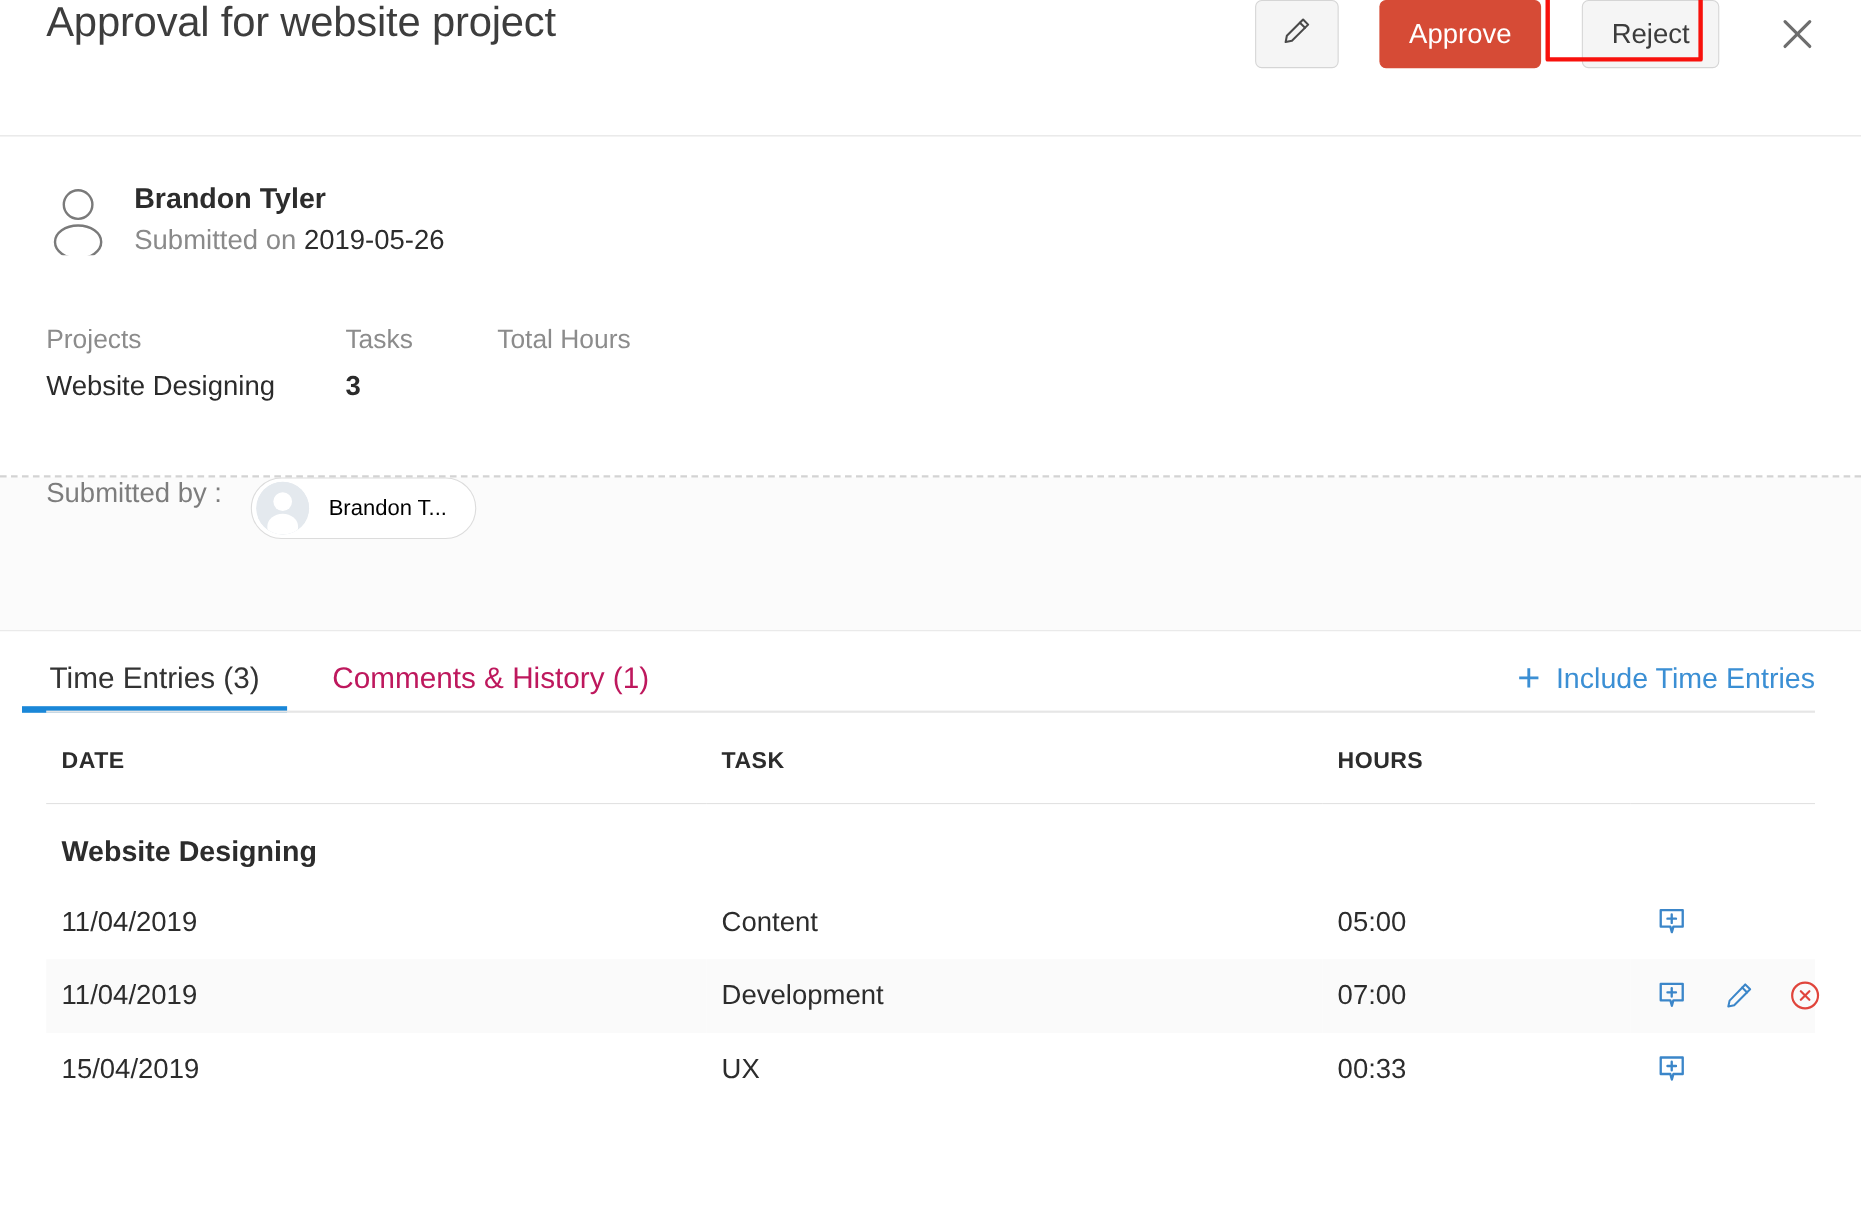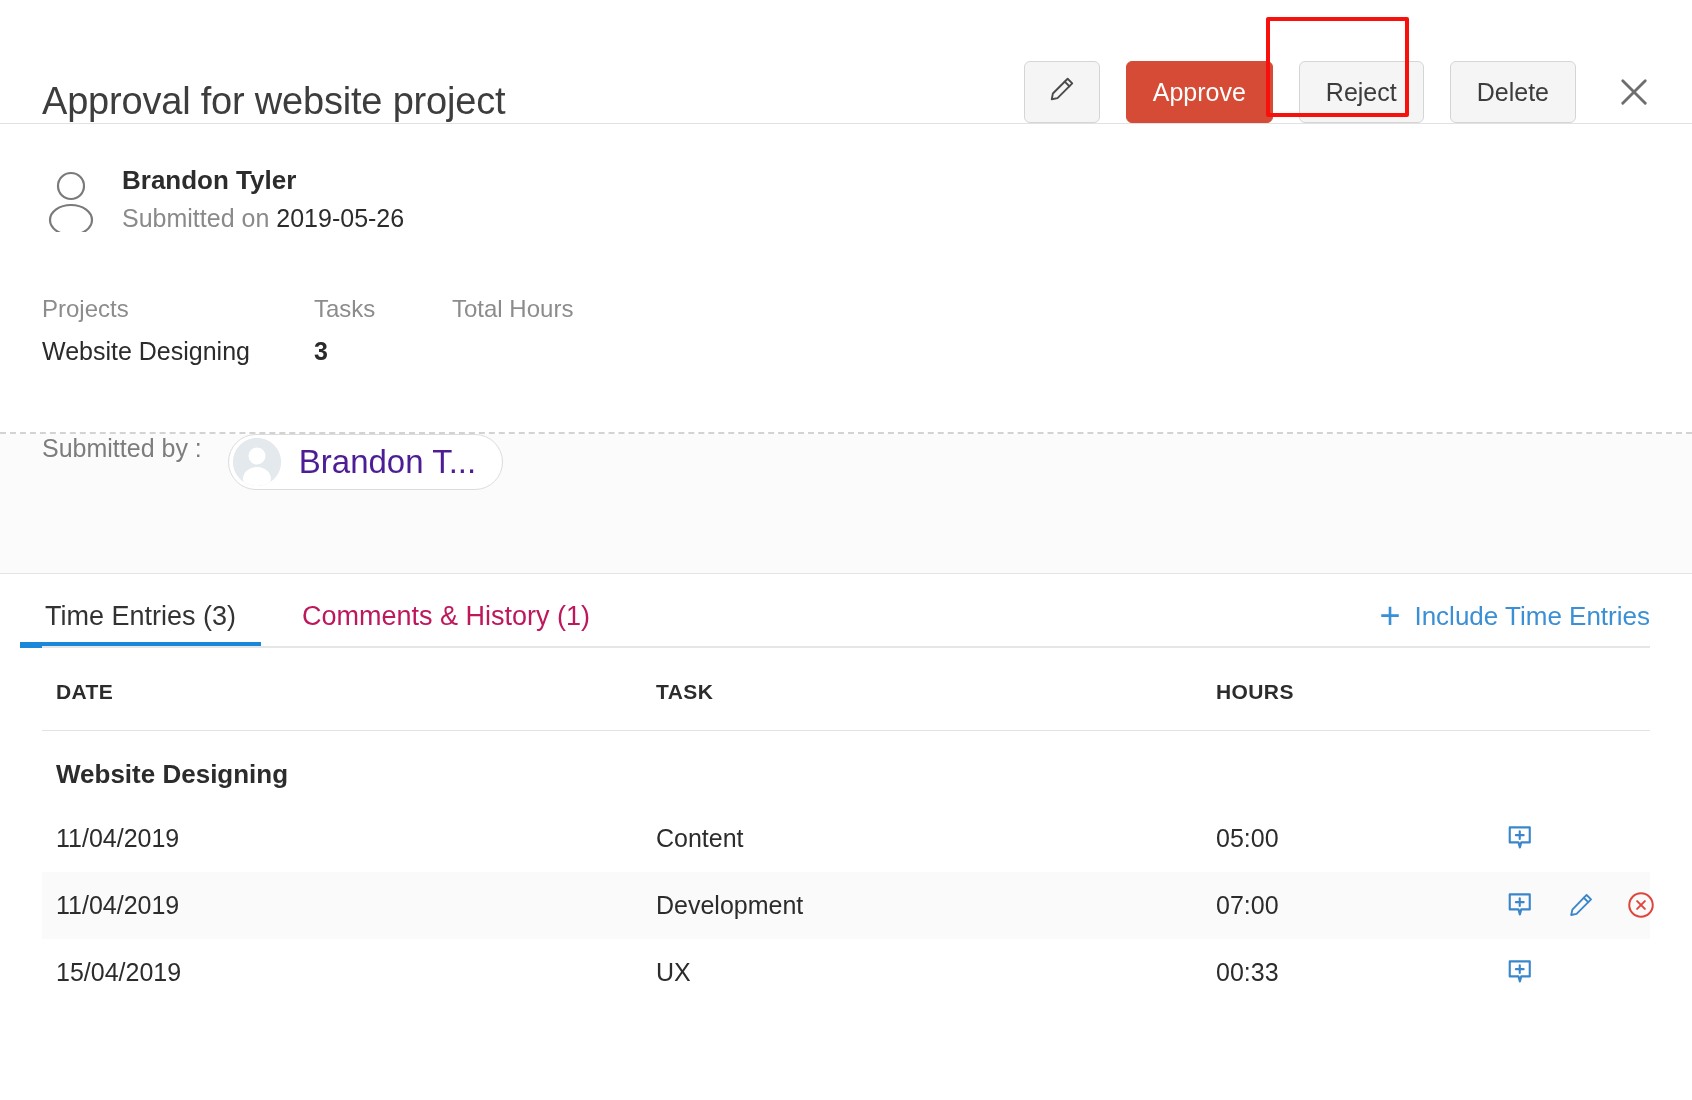--- a/index.html
+++ b/index.html
@@ -18,21 +18,21 @@
     height: 1100px;
     background: #ffffff;
   }
 
   
   .header {
     position: relative;
     height: 124px;
     border-bottom: 1px solid #e2e2e2;
     display: flex;
-    align-items: flex-end;
+    align-items: flex-start;
     padding: 0 24px 0 42px;
     background: #ffffff;
   }
   .title-wrap {
     display: flex;
     align-items: center;
     flex: 0 0 auto;
   }
   .page-title {
     font-size: 38px;
@@ -49,21 +49,21 @@
     font-weight: bold;
     padding: 9px 19px 11px 19px;
     border-radius: 5px;
     line-height: 1;
     white-space: nowrap;
   }
   .header-actions {
     margin-left: auto;
     display: flex;
     align-items: center;
-    gap: 4px;
+    gap: 15px;
     position: relative;
   }
   .btn {
     font-family: "Liberation Sans", sans-serif;
     font-size: 25px;
     border-radius: 6px;
     border: 1px solid #d5d5d5;
     background: #f5f5f5;
     color: #3c3c3c;
     height: 62px;
@@ -198,22 +198,22 @@
     width: 48px; height: 48px;
     border-radius: 50%;
     background: #e3e8ed;
     margin-right: 18px;
     flex: 0 0 auto;
     overflow: hidden;
     position: relative;
   }
   .chip-avatar svg { display: block; }
   .chip-name {
-    font-size: 33px;
-    color: #4c1d95;
+    font-size: 20px;
+    color: #000000;
     white-space: nowrap;
   }
 
   
   .tabs-bar {
     position: relative;
     display: flex;
     align-items: flex-end;
     padding: 0 42px;
     height: 74px;
@@ -337,23 +337,20 @@
 
       <div class="btn-approve-wrap">
         <div class="btn btn-primary">Approve</div>
       </div>
 
       <div class="btn-reject-wrap">
         <div class="annot-box"></div>
         <div class="btn">Reject</div>
       </div>
 
-      <div class="btn-delete-wrap">
-        <div class="btn">Delete</div>
-      </div>
 
       <div class="close-x">
         <svg width="36" height="36" viewBox="0 0 24 24" fill="none" stroke="#6e6e6e" stroke-width="1.9" stroke-linecap="round">
           <path d="M4.5 4.5 19.5 19.5"></path>
           <path d="M19.5 4.5 4.5 19.5"></path>
         </svg>
       </div>
 
     </div>
   </div>

